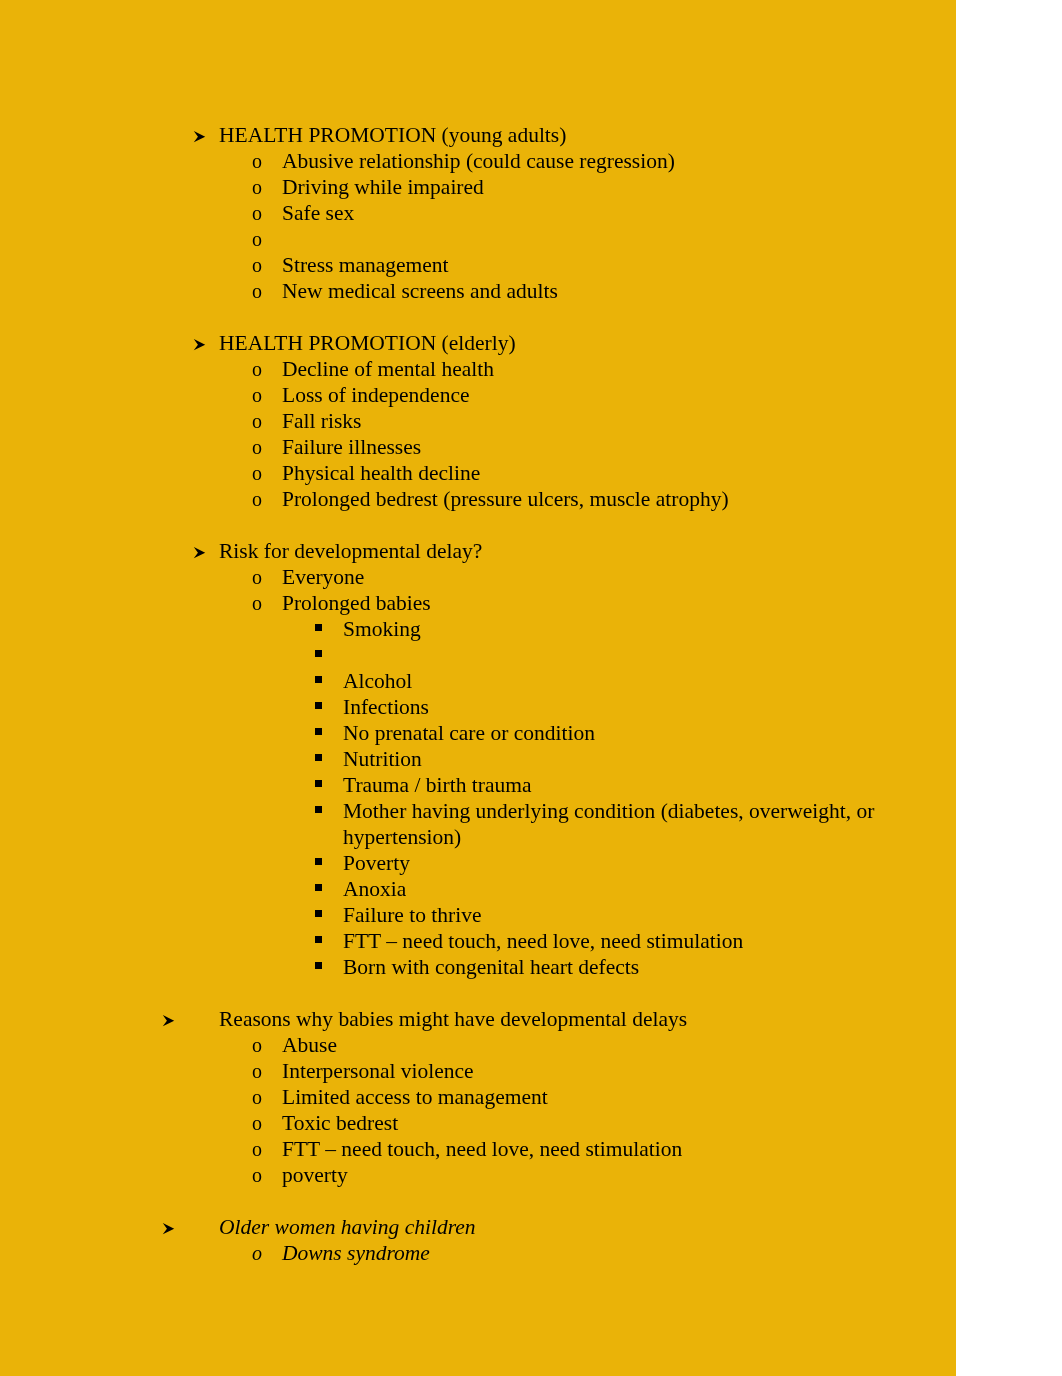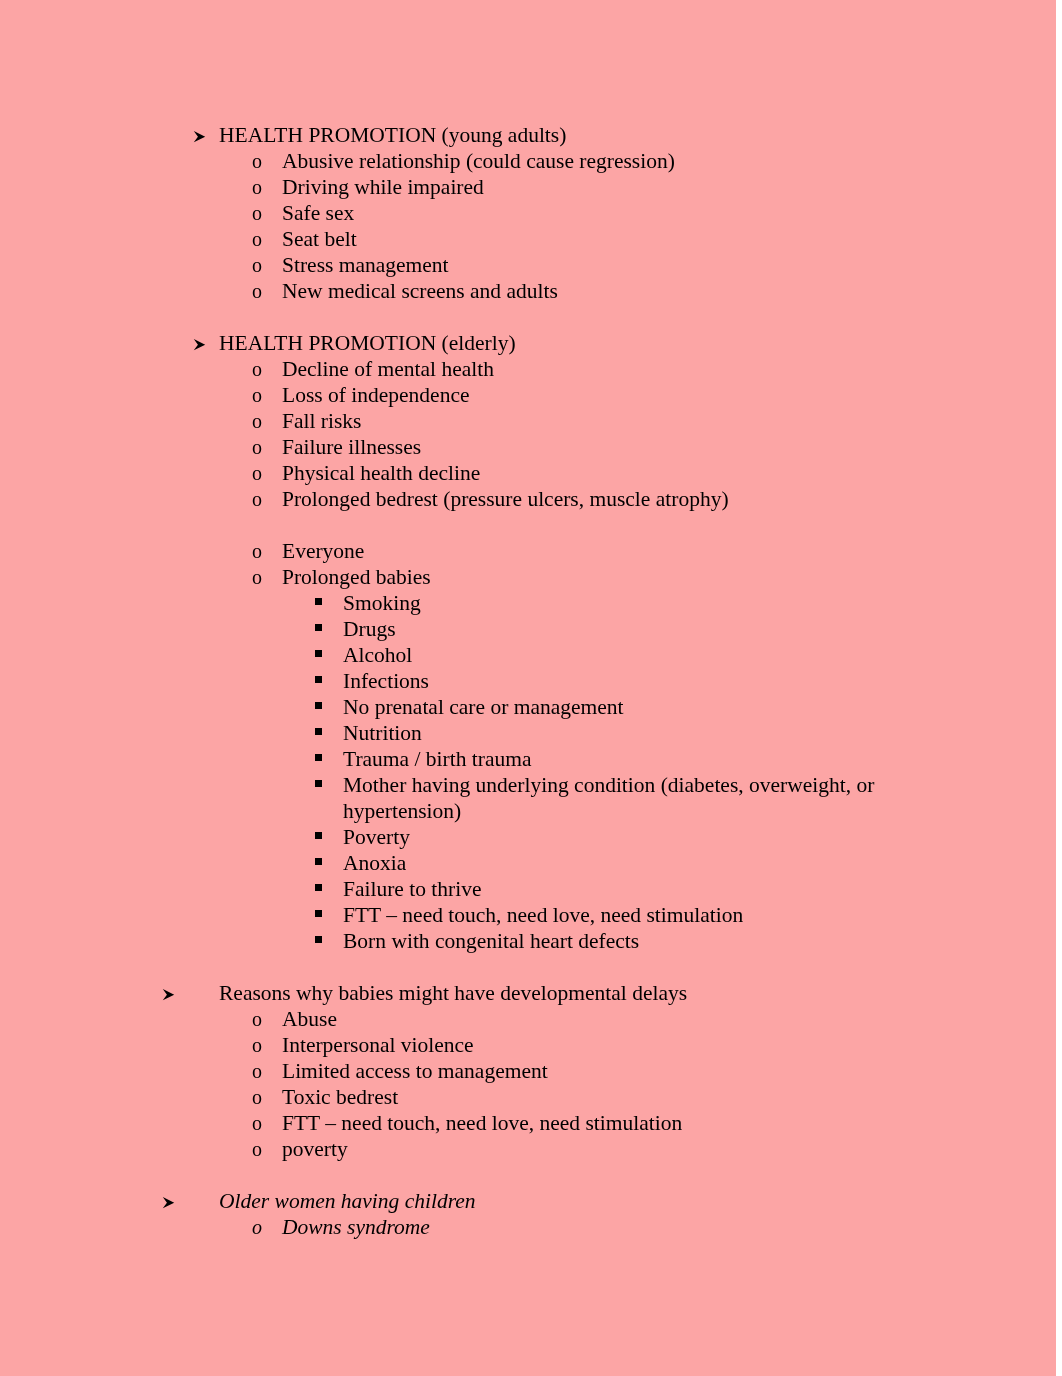--- a/index.html
+++ b/index.html
@@ -9,23 +9,23 @@
   }
   body {
     width: 1062px;
     height: 1376px;
     font-family: "Liberation Serif", "DejaVu Serif", serif;
     color: #000000;
     -webkit-font-smoothing: antialiased;
   }
   .page {
     position: relative;
-    width: 1056px;
+    width: 956px;
     height: 1376px;
-    background: #fca5a5;
+    background: #eab308;
     overflow: hidden;
     padding-top: 122px;
     box-sizing: border-box;
   }
   .doc-body {
     font-size: 21.5px;
     line-height: 26px;
   }
 
   
@@ -127,21 +127,20 @@
         <div class="l2">
           <span class="marker-o">o</span>
           <span class="txt">Driving while impaired</span>
         </div>
         <div class="l2">
           <span class="marker-o">o</span>
           <span class="txt">Safe sex</span>
         </div>
         <div class="l2">
           <span class="marker-o">o</span>
-          <span class="txt">Seat belt</span>
         </div>
         <div class="l2">
           <span class="marker-o">o</span>
           <span class="txt">Stress management</span>
         </div>
         <div class="l2">
           <span class="marker-o">o</span>
           <span class="txt">New medical screens and adults</span>
         </div>
       </div>
@@ -171,47 +170,52 @@
         <div class="l2">
           <span class="marker-o">o</span>
           <span class="txt">Physical health decline</span>
         </div>
         <div class="l2">
           <span class="marker-o">o</span>
           <span class="txt">Prolonged bedrest (pressure ulcers, muscle atrophy)</span>
         </div>
       </div>
       <div class="section indent-deep">
+        <div class="l1">
+          <span class="marker-arrow"><svg class="arrow-glyph" viewBox="0 0 16 16" xmlns="http://www.w3.org/2000/svg">
+              <path d="M1.5 1.2 L14.5 7.6 L1.5 14.0 L6.2 7.6 Z" fill="#000000"></path>
+            </svg></span>
+          <span class="txt">Risk for developmental delay?</span>
+        </div>
         <div class="l2">
           <span class="marker-o">o</span>
           <span class="txt">Everyone</span>
         </div>
         <div class="l2">
           <span class="marker-o">o</span>
           <span class="txt">Prolonged babies</span>
         </div>
         <div class="l3">
           <span class="marker-sq"><span class="sq-glyph"></span></span>
           <span class="txt">Smoking</span>
         </div>
         <div class="l3">
           <span class="marker-sq"><span class="sq-glyph"></span></span>
-          <span class="txt">Drugs</span>
         </div>
         <div class="l3">
           <span class="marker-sq"><span class="sq-glyph"></span></span>
           <span class="txt">Alcohol</span>
         </div>
         <div class="l3">
           <span class="marker-sq"><span class="sq-glyph"></span></span>
           <span class="txt">Infections</span>
         </div>
         <div class="l3">
           <span class="marker-sq"><span class="sq-glyph"></span></span>
-          <span class="txt">No prenatal care or management</span>
+          <span class="txt">No prenatal care or condition</span>
         </div>
         <div class="l3">
           <span class="marker-sq"><span class="sq-glyph"></span></span>
           <span class="txt">Nutrition</span>
         </div>
         <div class="l3">
           <span class="marker-sq"><span class="sq-glyph"></span></span>
           <span class="txt">Trauma / birth trauma</span>
         </div>
         <div class="l3">

